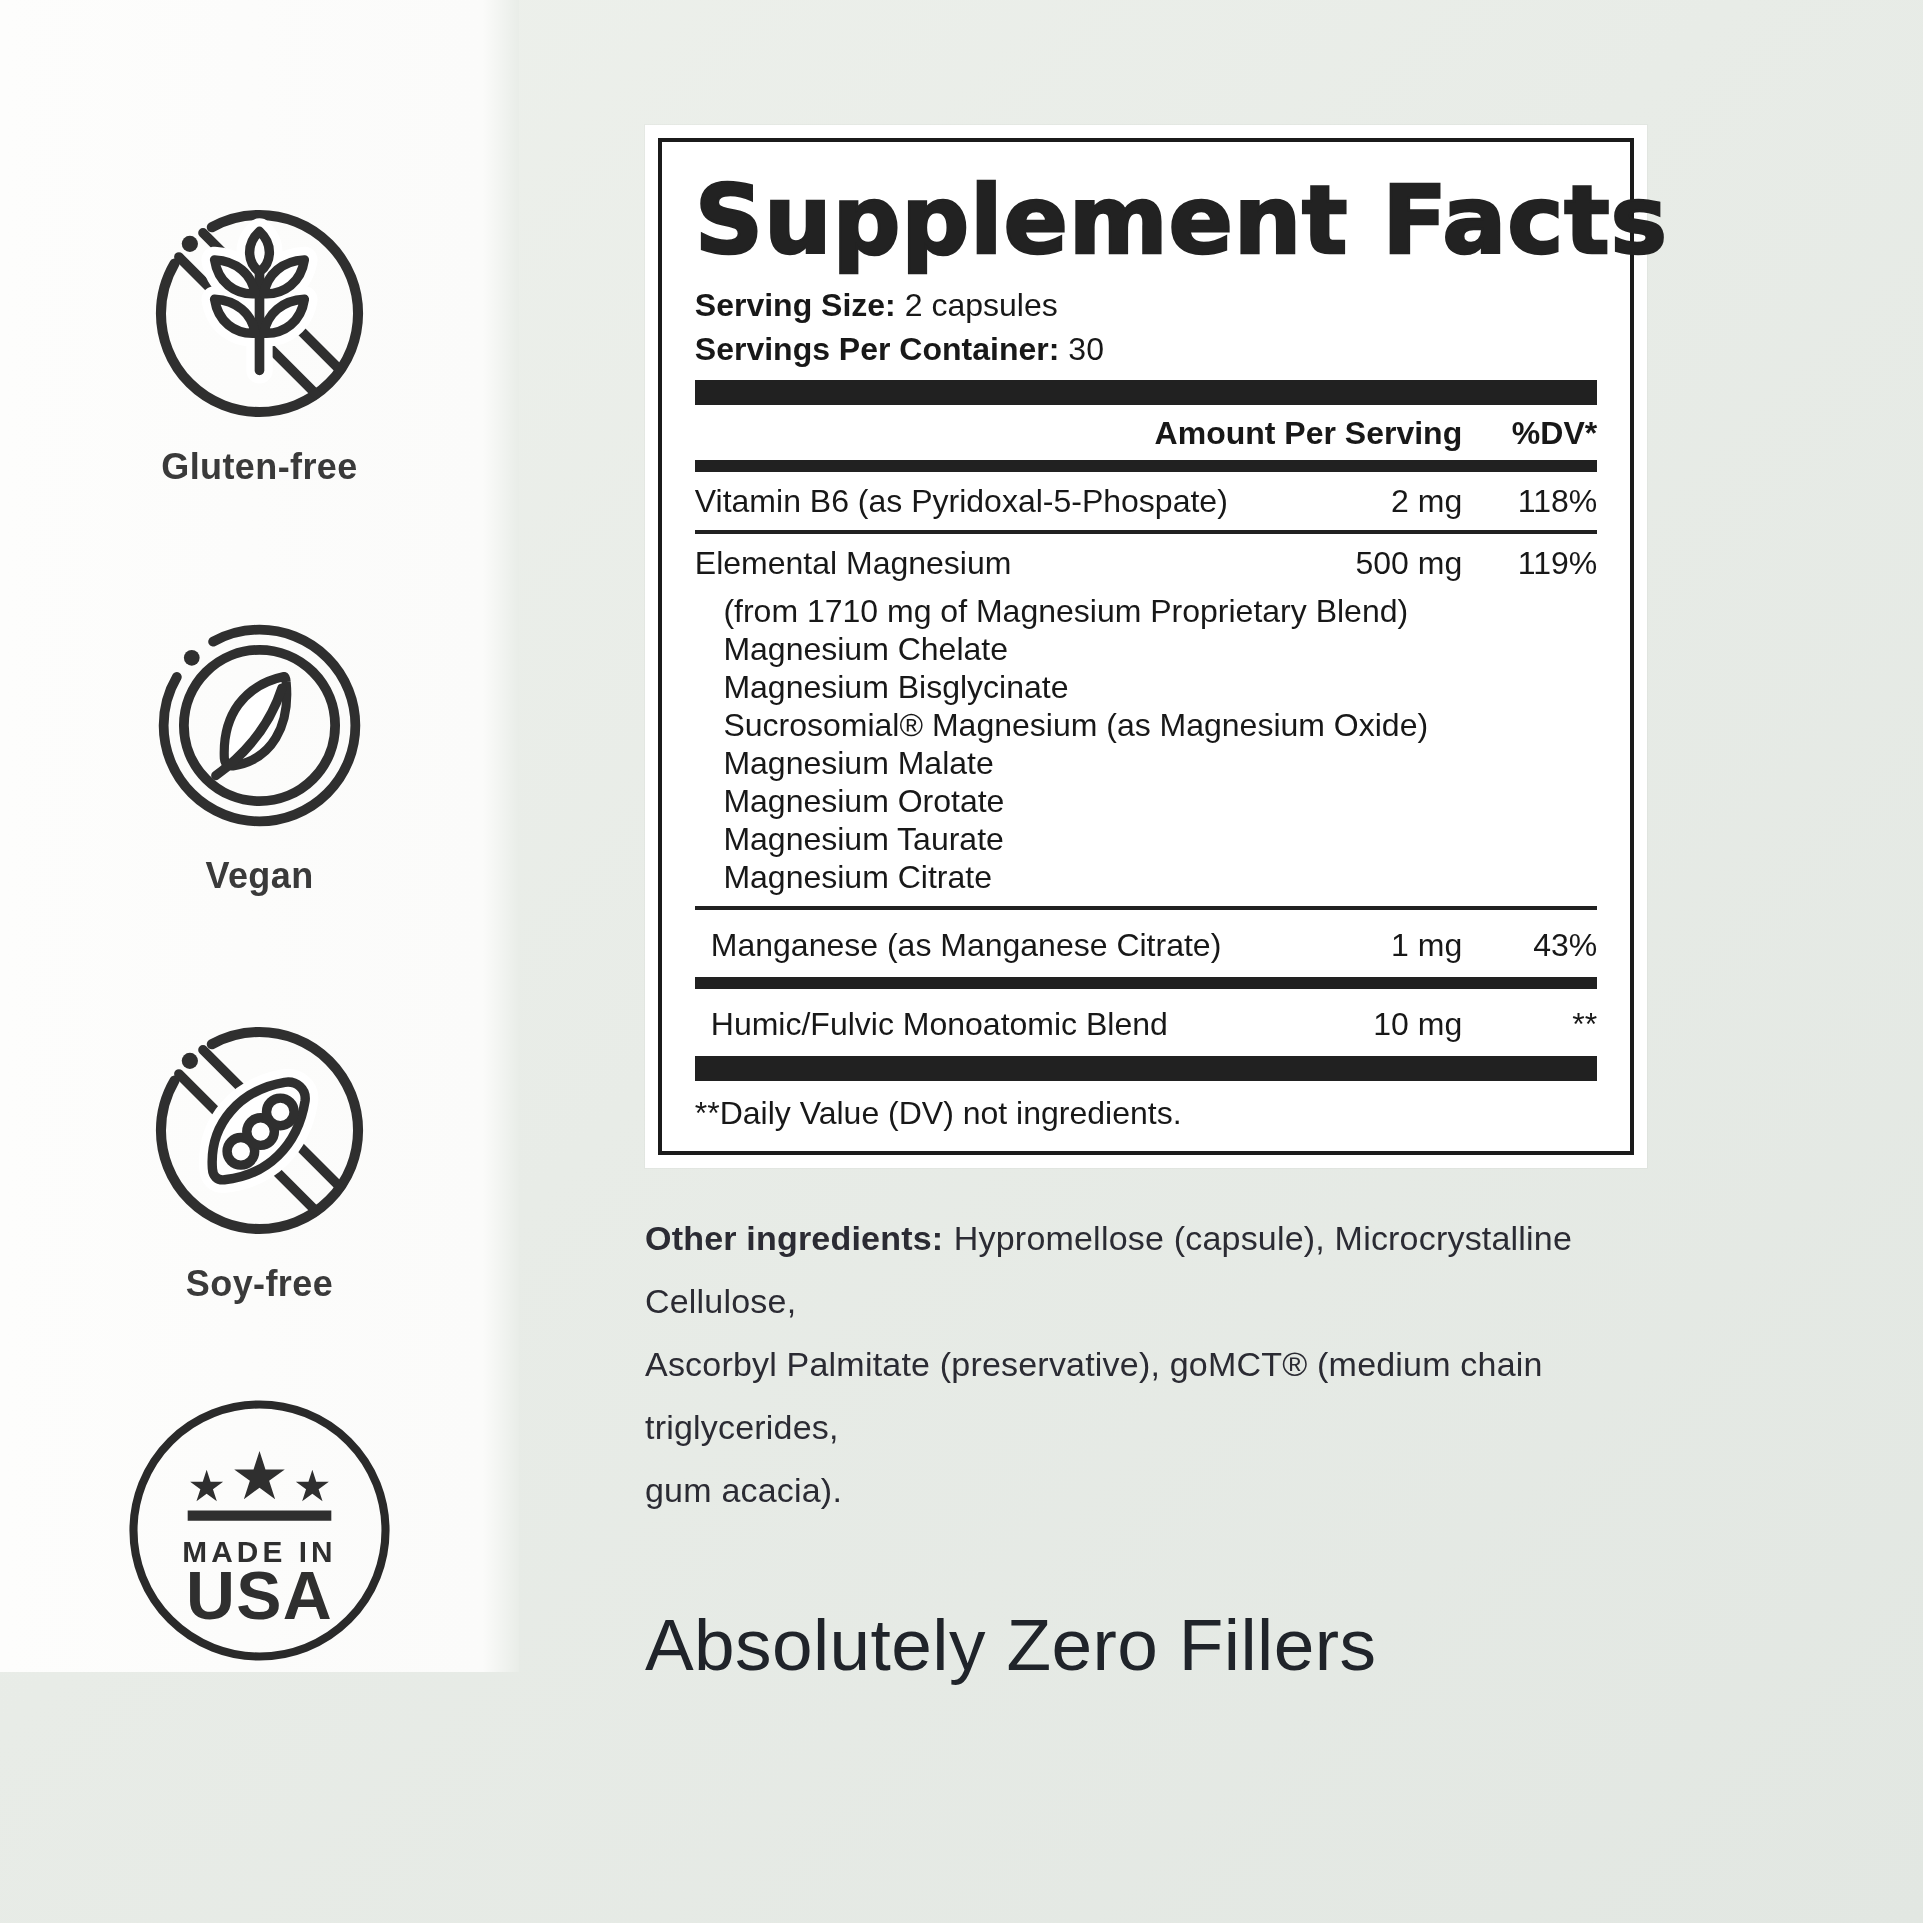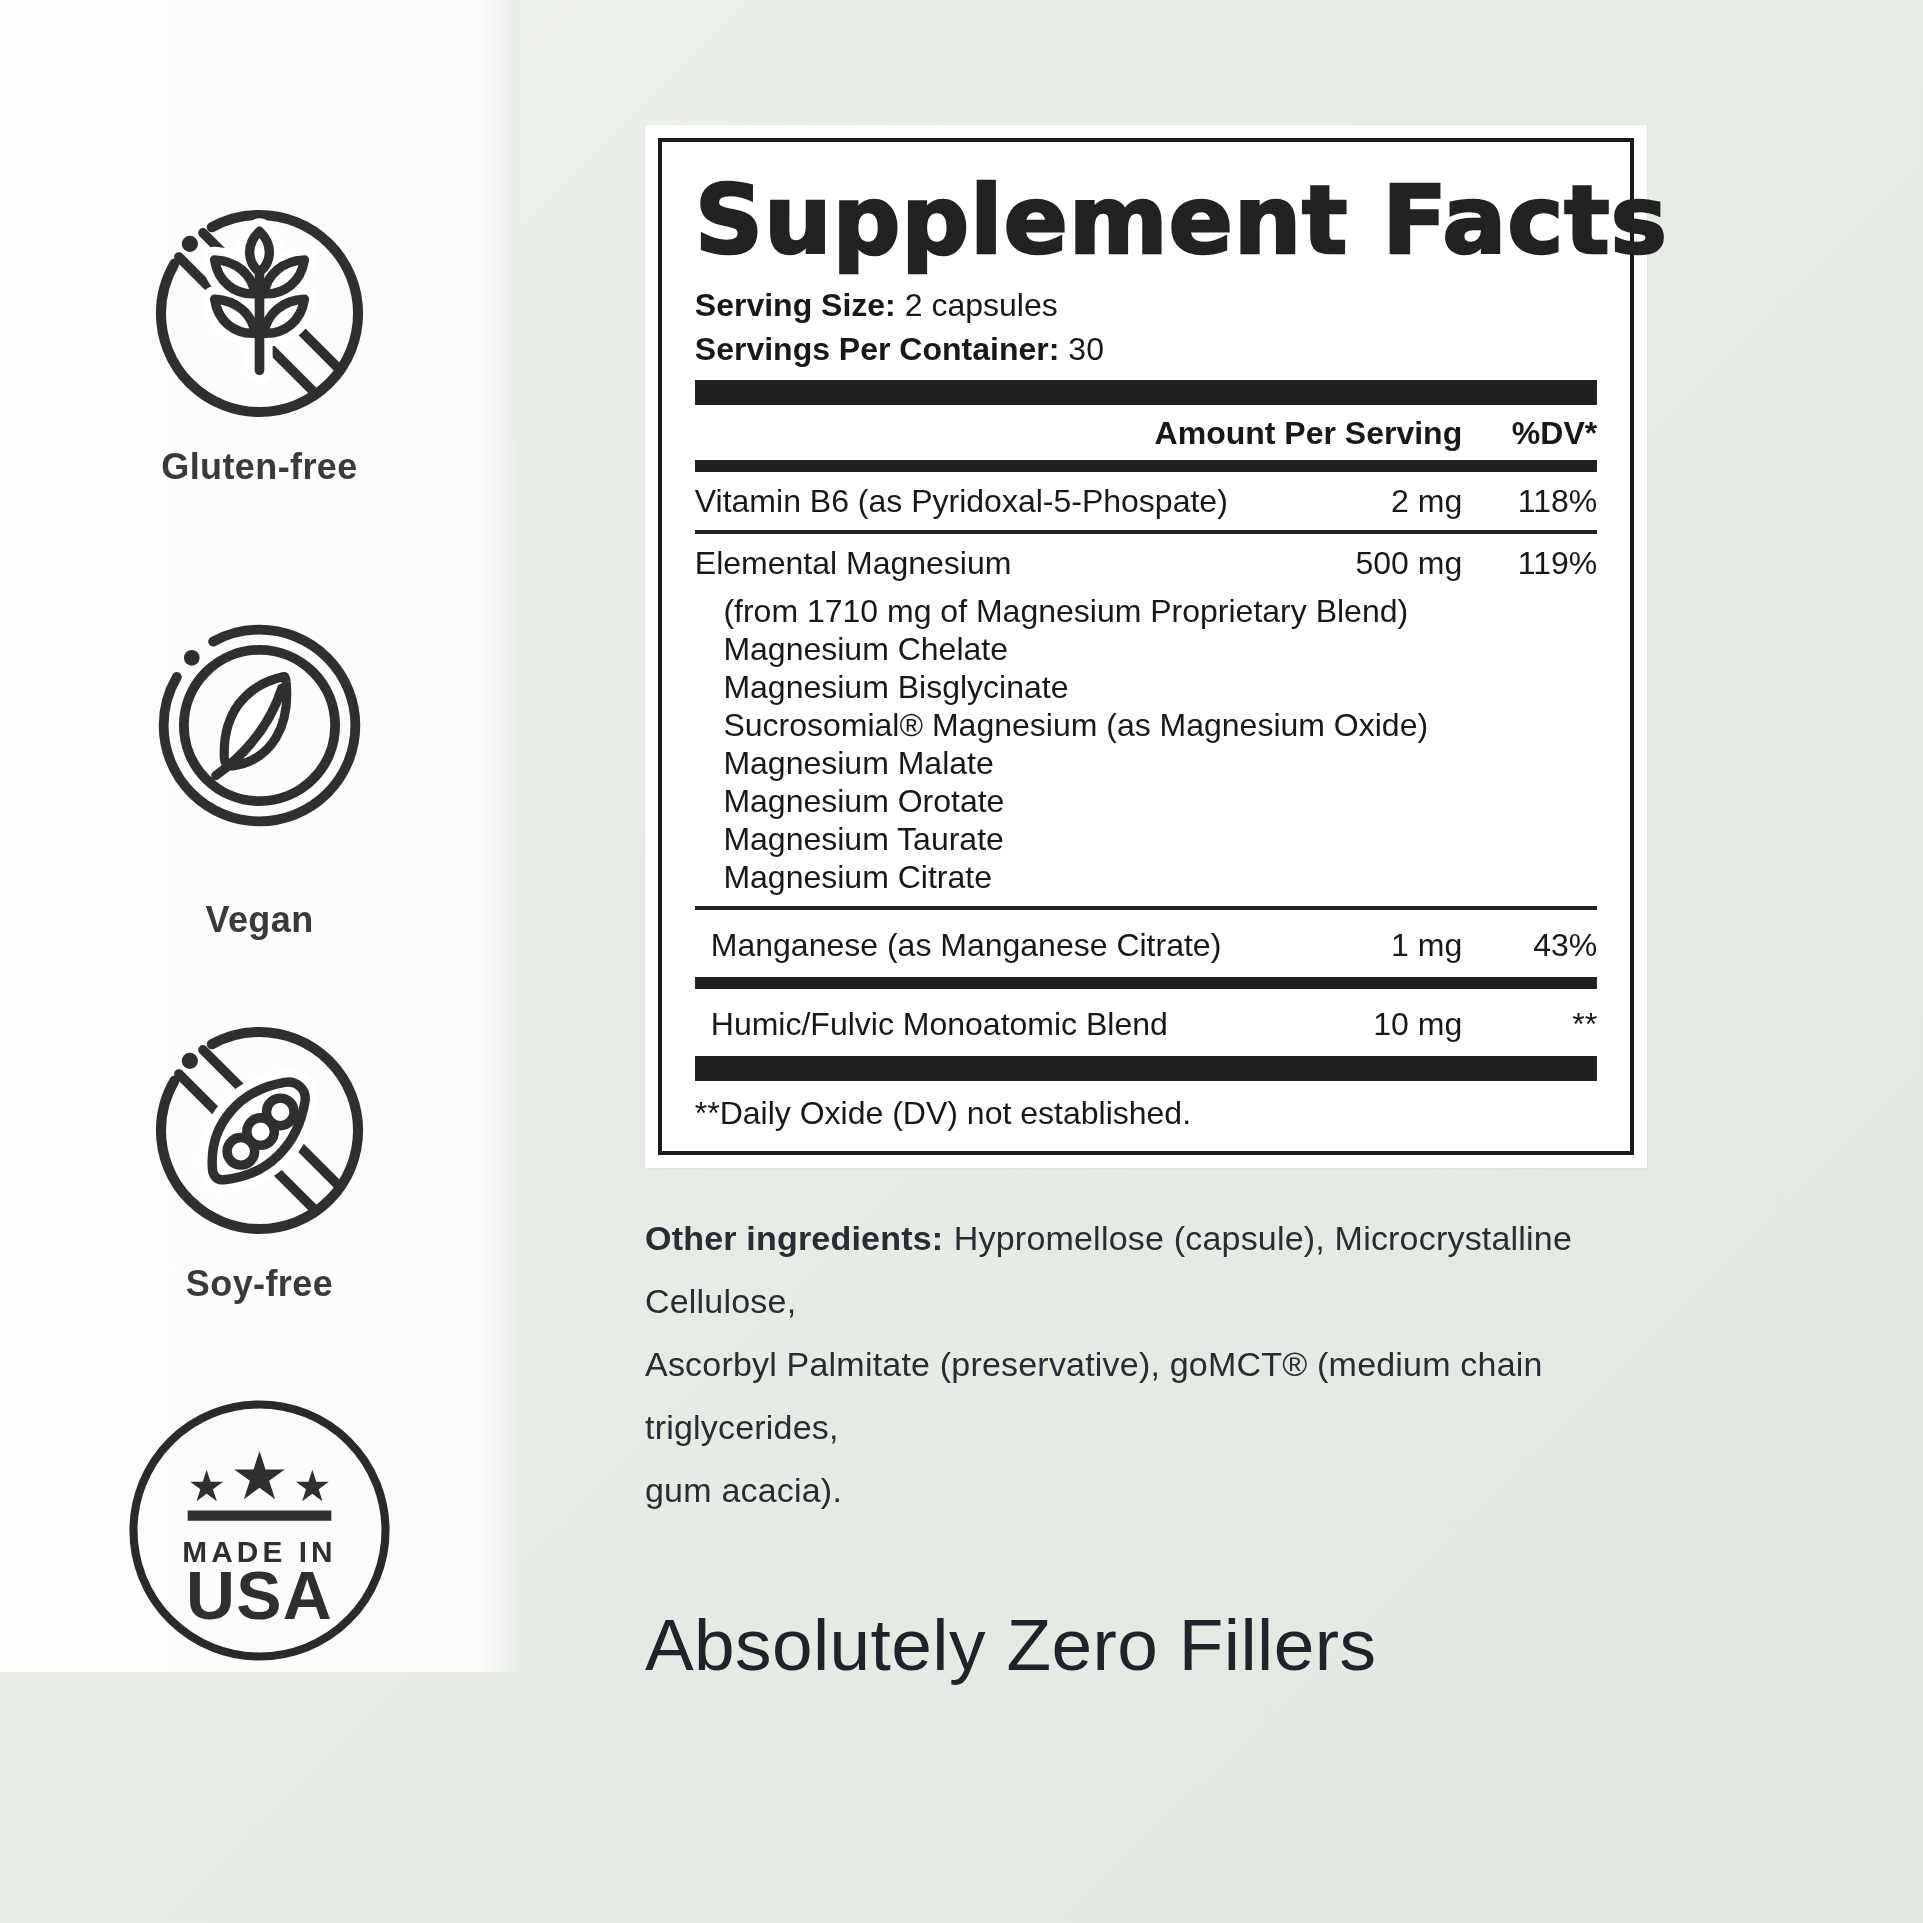--- a/index.html
+++ b/index.html
@@ -77,21 +77,21 @@
           <path class="wfill" d="M50,31 C44.5,27 43.5,18.5 50,12.5 C56.5,18.5 55.5,27 50,31 Z"></path>
           <path class="wfill" d="M48,41 C38.5,41.5 31,35.5 29.5,25.5 C39.5,26 46.5,32 48,41 Z"></path>
           <path class="wfill" d="M52,41 C61.5,41.5 69,35.5 70.5,25.5 C60.5,26 53.5,32 52,41 Z"></path>
           <path class="wfill" d="M48,59 C38.5,59.5 31,53.5 29.5,43.5 C39.5,44 46.5,50 48,59 Z"></path>
           <path class="wfill" d="M52,59 C61.5,59.5 69,53.5 70.5,43.5 C60.5,44 53.5,50 52,59 Z"></path>
         </g>
       </svg>
       <div class="badge-label">Gluten-free</div>
     </div>
 
-    <div class="badge" style="top:619px;gap:44px;">
+    <div class="badge" style="top:619px;">
       <svg width="213" height="213" viewBox="0 0 100 100">
         <circle class="ring" cx="50" cy="50" r="45" stroke-dasharray="165 24 94"></circle>
         <circle cx="18.2" cy="18.2" r="3.7" fill="#2f2f2f"></circle>
         <circle class="ring" cx="50" cy="50" r="35.5" stroke-width="4.2" stroke-dasharray="none"></circle>
         <g>
           <path class="wfill" d="M61.5,27 C43,31 32.5,45 33.5,65.5 C33.8,68 35,69.2 37.5,69 C56,66 64.5,50 62.5,29.5 C62.4,28 62.2,27.2 61.5,27 Z"></path>
           <path class="stroke" d="M29.5,73.5 C44,63 55,49.5 60.5,32.5"></path>
         </g>
       </svg>
       <div class="badge-label">Vegan</div>
@@ -187,21 +187,21 @@
         <div class="bar med"></div>
 
         <div class="sf-row tall">
           <div class="grow">Humic/Fulvic Monoatomic Blend</div>
           <div class="ramt">10 mg</div>
           <div class="rdv">**</div>
         </div>
 
         <div class="bar thick" style="margin-top:0;"></div>
 
-        <div class="sf-foot">**Daily Oxide (DV) not established.</div>
+        <div class="sf-foot">**Daily Value (DV) not ingredients.</div>
       </div>
     </div>
 
     <div class="other">
       <div>
         <span class="lab">Other ingredients:</span><span>Hypromellose (capsule), Microcrystalline Cellulose,</span>
       </div>
       <div>Ascorbyl Palmitate (preservative), goMCT® (medium chain triglycerides,</div>
       <div>gum acacia).</div>
     </div>

